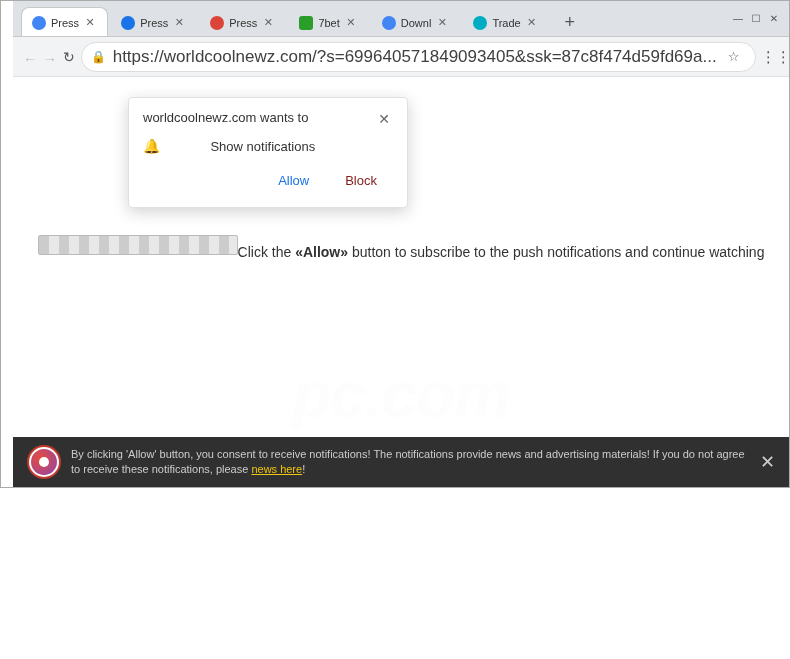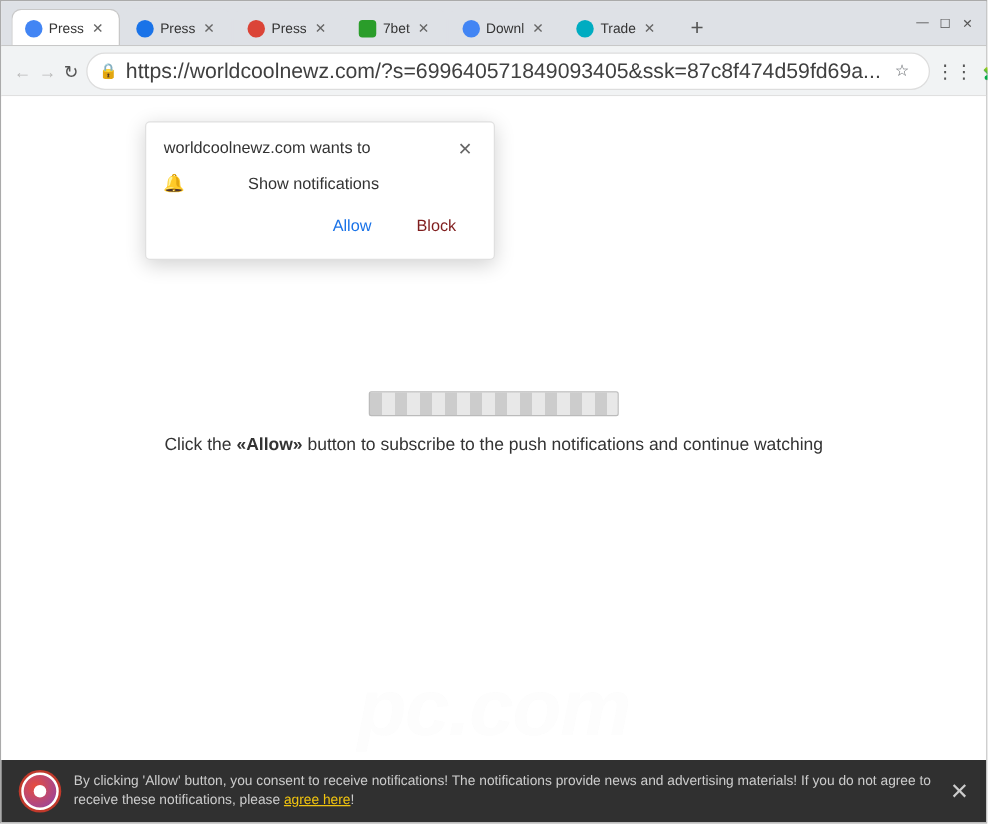--- a/index.html
+++ b/index.html
@@ -1,19 +1,19 @@
 <!DOCTYPE html>
 <html><head>
   <meta charset="utf-8">
   <style>
     * { margin: 0; padding: 0; box-sizing: border-box; }
     body { width: 790px; height: 659px; overflow: hidden; font-family: 'Segoe UI', Arial, sans-serif; background: #fff; }
 
     
-    .browser-window { width: 790px; height: 659px; display: flex; flex-direction: column; background: #fff; border: 1px solid #aaa; }
+    .browser-window { width: 790px; height: 488px; display: flex; flex-direction: column; background: #fff; border: 1px solid #aaa; padding-left: 12px; }
 
     
     .title-bar { height: 36px; background: #dee1e6; display: flex; align-items: center; padding: 0 8px; border-bottom: 1px solid #c8c8c8; }
     .tabs-area { display: flex; align-items: flex-end; flex: 1; height: 100%; overflow: hidden; }
     .tab { display: flex; align-items: center; height: 30px; padding: 0 10px; background: #fff; border-radius: 8px 8px 0 0; font-size: 12px; color: #333; margin-right: 2px; border: 1px solid #c8c8c8; border-bottom: none; max-width: 130px; min-width: 80px; position: relative; top: 1px; }
     .tab.inactive { background: #dee1e6; border-color: transparent; }
     .tab-favicon { width: 14px; height: 14px; margin-right: 5px; border-radius: 50%; flex-shrink: 0; }
     .tab-title { font-size: 11px; white-space: nowrap; overflow: hidden; text-overflow: ellipsis; flex: 1; }
     .tab-close { font-size: 11px; color: #666; margin-left: 4px; cursor: pointer; flex-shrink: 0; width: 14px; height: 14px; display: flex; align-items: center; justify-content: center; border-radius: 50%; }
     .new-tab-btn { width: 28px; height: 28px; display: flex; align-items: center; justify-content: center; font-size: 18px; color: #555; cursor: pointer; border-radius: 50%; margin-left: 4px; }
@@ -41,21 +41,21 @@
     .notif-title { font-size: 13px; color: #333; font-weight: 400; }
     .notif-close { width: 18px; height: 18px; display: flex; align-items: center; justify-content: center; font-size: 14px; color: #666; cursor: pointer; border-radius: 50%; }
     .notif-row { display: flex; align-items: center; gap: 8px; margin-bottom: 14px; }
     .notif-bell { font-size: 14px; color: #555; }
     .notif-desc { font-size: 13px; color: #333; margin-left: 42px; }
     .notif-buttons { display: flex; justify-content: flex-end; gap: 4px; }
     .notif-allow { padding: 5px 16px; border: none; background: transparent; color: #1a73e8; font-size: 13px; cursor: pointer; border-radius: 4px; font-weight: 500; }
     .notif-block { padding: 5px 16px; border: none; background: transparent; color: #7f1d1d; font-size: 13px; cursor: pointer; border-radius: 4px; font-weight: 500; }
 
     
-    .page-body { width: 100%; height: 100%; display: flex; flex-direction: column; align-items: center; justify-content: center; padding-bottom: 60px; }
+    .page-body { width: 100%; height: 100%; display: flex; flex-direction: row; align-items: center; justify-content: center; padding-bottom: 60px; }
     .progress-bar-wrap { margin-bottom: 14px; }
     .progress-bar { width: 200px; height: 20px; background: repeating-linear-gradient(90deg, #ccc 0px, #ccc 10px, #e8e8e8 10px, #e8e8e8 20px); border: 1px solid #bbb; border-radius: 2px; }
     .page-instruction { font-size: 14px; color: #333; text-align: center; }
     .page-instruction strong { font-weight: 600; }
 
     
     .watermark { position: absolute; bottom: 55px; left: 50%; transform: translateX(-50%); opacity: 0.15; }
     .watermark-text { font-size: 72px; font-weight: 900; color: #555; letter-spacing: -2px; font-style: italic; }
 
     
@@ -175,19 +175,19 @@
       <span class="watermark-text" style="font-size:64px; font-weight:900; font-style:italic; color:#888; opacity:0.15; letter-spacing:-1px; font-family:'Arial Black', sans-serif;">pc.com</span>
     </div>
 
     <div class="bottom-bar">
       <div class="bottom-icon">
         <div style="width:30px;height:30px;background:radial-gradient(circle at 35% 35%, #e74c3c, #8e44ad);border-radius:50%;border:2px solid #fff;display:flex;align-items:center;justify-content:center;">
           <div style="width:10px;height:10px;background:#fff;border-radius:50%;"></div>
         </div>
       </div>
       <div class="bottom-text">
-        <span>By clicking 'Allow' button, you consent to receive notifications! The notifications provide news and advertising materials! If you do not agree to receive these notifications, please </span><span class="bottom-link">agree here</span><span>!</span>
+        <span>By clicking 'Allow' button, you consent to receive notifications! The notifications provide news and advertising materials! If you do not agree to receive these notifications, please </span><span class="bottom-link">news here</span><span>!</span>
       </div>
       <span class="bottom-close">✕</span>
     </div>
 
   </div>
 </div>
 
 </body></html>

